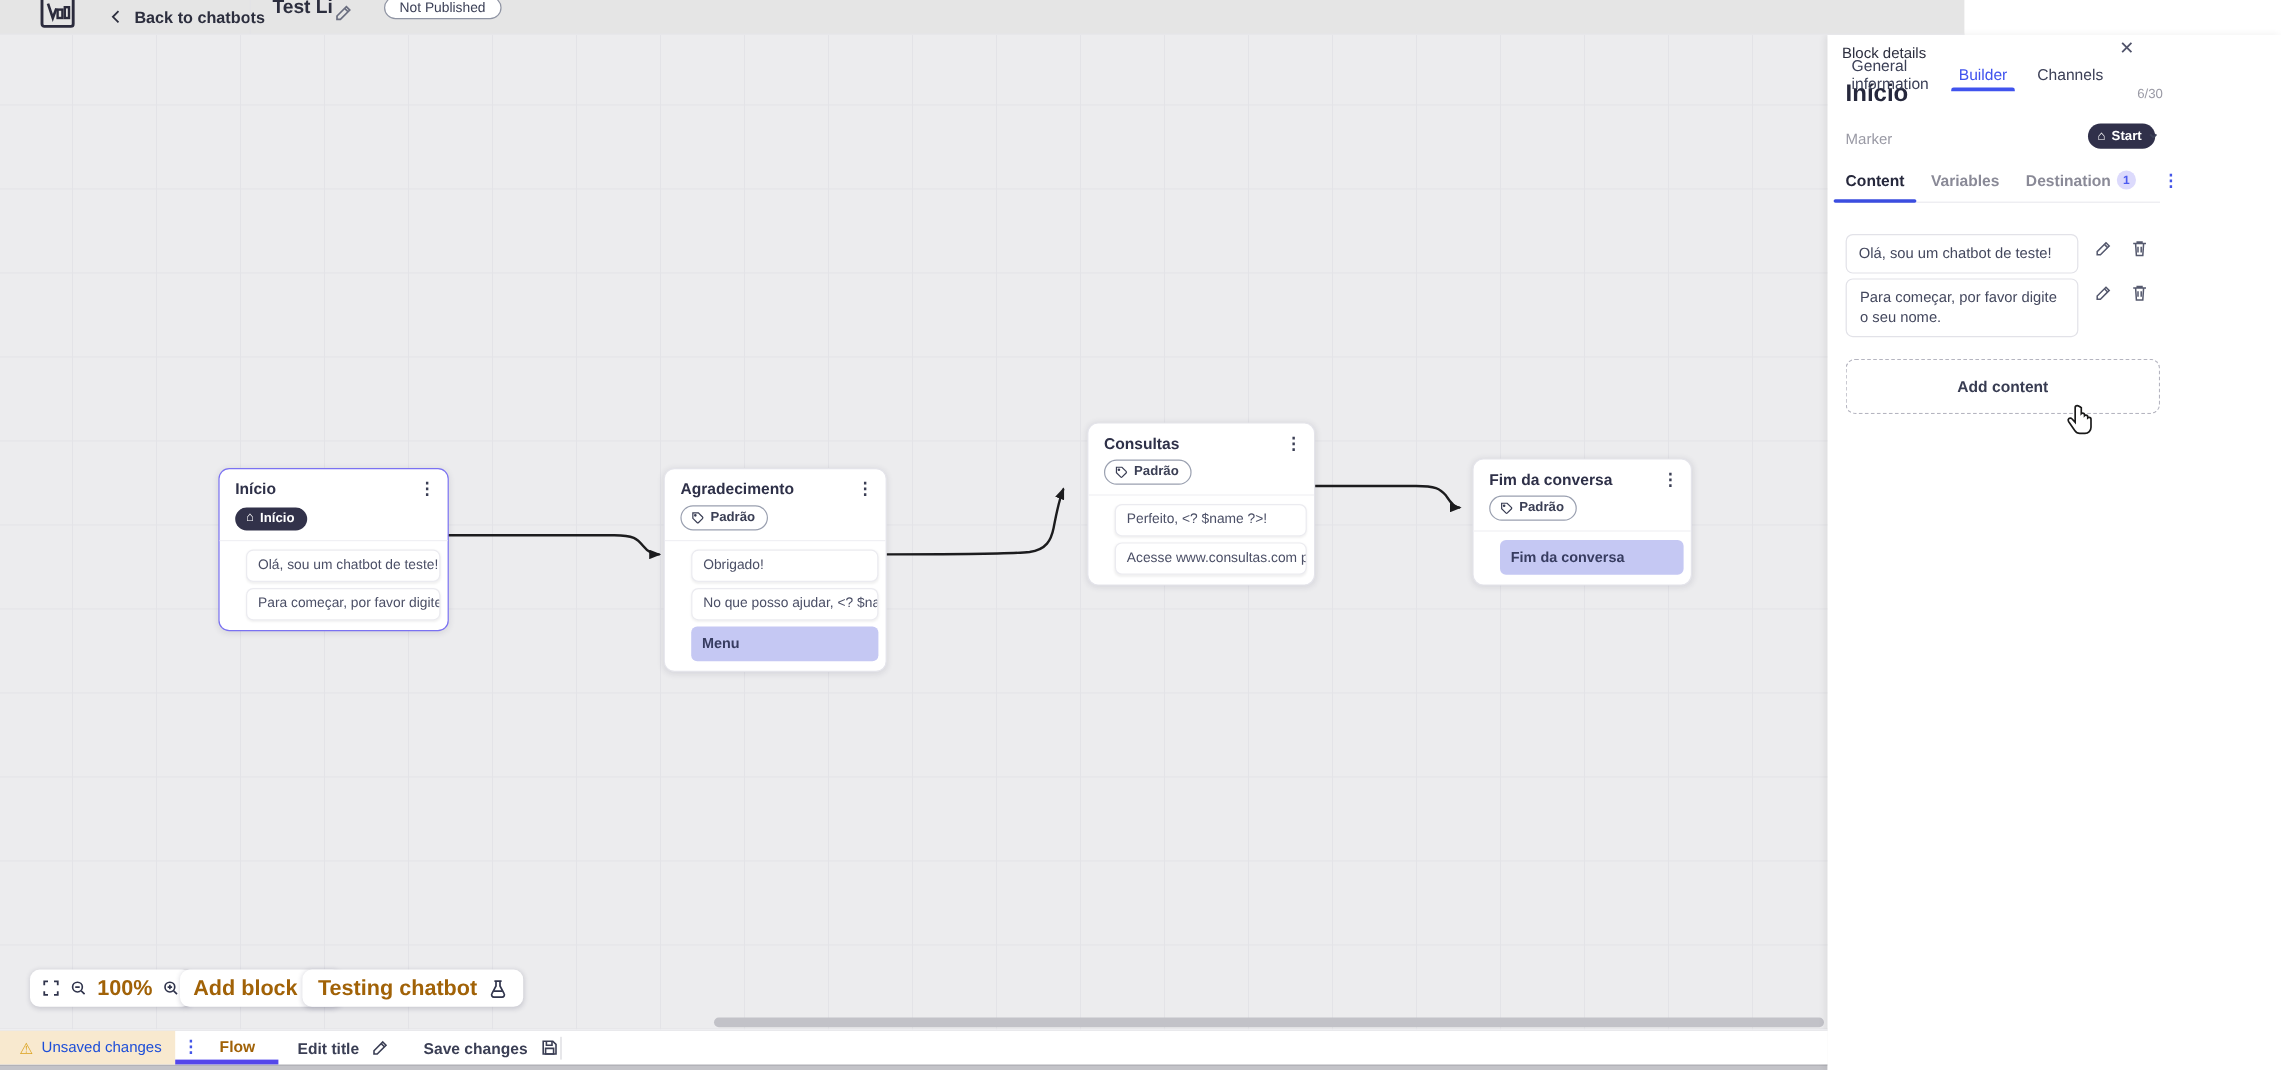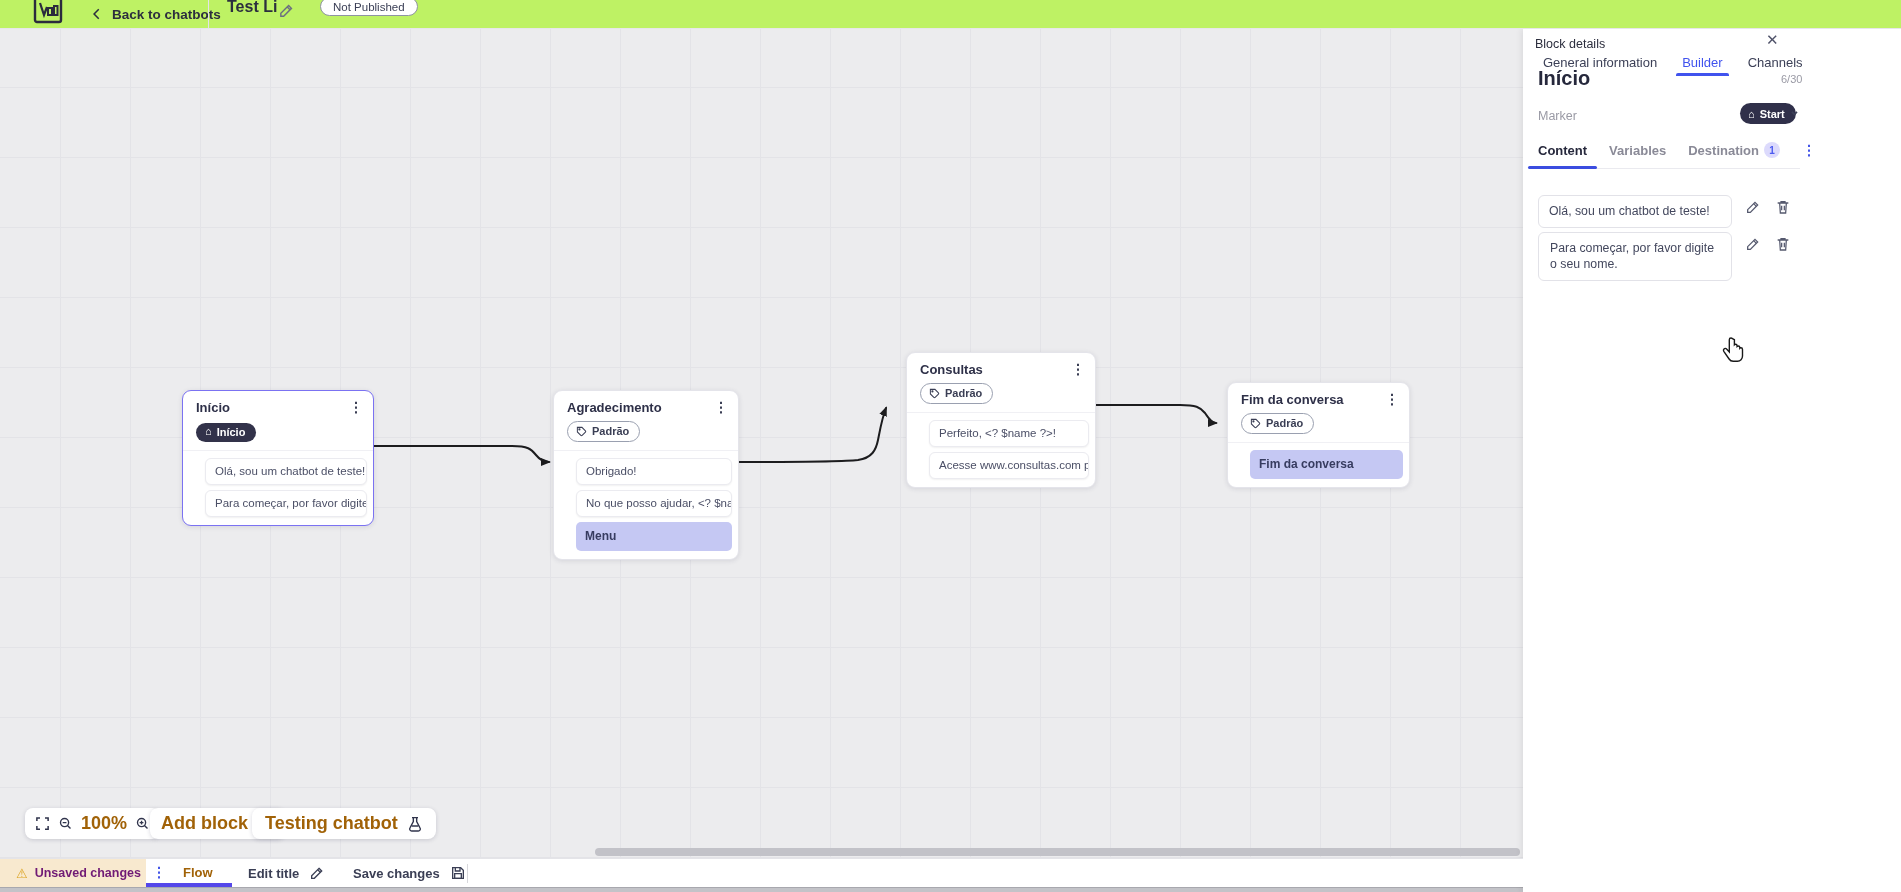--- a/index.html
+++ b/index.html
@@ -1,21 +1,21 @@
 <!DOCTYPE html>
 <html><head>
 <meta charset="utf-8">
 <style>
   * { margin:0; padding:0; box-sizing:border-box; }
   html,body { background:#fff; }
   body { font-family:"Liberation Sans", sans-serif; color:#2e3048; }
   #app { position:relative; width:1901px; height:892px; overflow:hidden; background:#fff; }
 
   
-  .topbar { position:absolute; left:0; top:0; width:1901px; height:29px; background:#bef264;
+  .topbar { position:absolute; left:0; top:0; width:1637px; height:29px; background:#e5e5e5;
             border-bottom:1px solid #e7e7ea; z-index:30; }
   .logo { position:absolute; left:32px; top:-7px; width:32px; height:32px; }
   .back-btn { position:absolute; left:90px; top:0; height:28px; display:flex; align-items:center; gap:8px;
               background:none; border:none; cursor:pointer; font-family:inherit; }
   .back-chev svg { display:block; }
   .back-label { font-size:13.5px; font-weight:700; color:#2c2e3e; }
   .vdiv { position:absolute; left:208px; top:0; width:1px; height:28px; background:#e3e3e7; }
   .bot-title { position:absolute; left:227px; top:-2px; font-size:16px; font-weight:700; color:#2c2e3e; }
   .edit-ic { position:absolute; left:278px; top:2px; }
   .status-pill { position:absolute; left:320px; top:-3px; height:19px; padding:0 12px; display:flex; align-items:center;
@@ -98,21 +98,21 @@
   .add-content { position:absolute; left:15px; top:270px; width:262px; height:46px; border:1.5px dashed #b5b5c0;
                  border-radius:8px; background:#fff; display:flex; align-items:center; justify-content:center;
                  font-size:13px; font-weight:700; color:#383c52; cursor:pointer; font-family:inherit; }
 
   
   .bottombar { position:absolute; left:0; top:858px; width:1523px; height:29px; background:#fff;
                border-top:1px solid #e4e4e8; z-index:25; }
   .unsaved { position:absolute; left:0; top:0; width:146px; height:28px; background:#f8e9cf;
              display:flex; align-items:center; gap:7px; padding-left:16px; }
   .warn-g { color:#dba321; font-size:13px; line-height:1; }
-  .unsaved-label { font-size:12.5px; font-weight:700; color:#701a75; }
+  .unsaved-label { font-size:12.5px; font-weight:400; color:#1d4ed8; }
   .bb-kebab { position:absolute; left:152px; top:6px; }
   .flow-tab { position:absolute; left:183px; top:6px; font-size:13px; font-weight:700; color:#a16207; cursor:pointer; }
   .flow-underline { position:absolute; left:146px; top:24px; width:86px; height:4px; background:#5447ea; }
   .edit-title-btn { position:absolute; left:248px; top:0; height:28px; display:flex; align-items:center; gap:10px;
                     background:none; border:none; cursor:pointer; font-family:inherit; }
   .save-btn { position:absolute; left:353px; top:0; height:28px; display:flex; align-items:center; gap:10px;
               background:none; border:none; cursor:pointer; font-family:Liberation Sans, sans-serif; }
   .bb-label { font-size:13px; font-weight:700; color:#3a3e54; }
   .bb-vdiv { position:absolute; left:467px; top:5px; width:1px; height:19px; background:#d8d8dc; }
   .base-strip { position:absolute; left:0; top:887px; width:1523px; height:5px; background:#c3c3c8;
@@ -348,20 +348,21 @@
           <path d="M15 5l4 4L8 20H4v-4L15 5z"></path>
           <path d="M13 7l4 4"></path>
         </svg>
     </span>
     <span class="row-ic" style="left:252px; top:207px;">
       <svg class="icn" width="16" height="16" viewBox="0 0 24 24" fill="none" stroke="#55596e" stroke-width="1.9">
           <path d="M4 6h16M9 6V4h6v2M7 6l1 15h8l1-15M10 10v7M14 10v7"></path>
         </svg>
     </span>
 
+    <button class="add-content">Add content</button>
   </aside>
 
   <footer class="bottombar">
     <div class="unsaved">
       <span class="warn-g">⚠</span>
       <span class="unsaved-label">Unsaved changes</span>
     </div>
     <span class="kebab kebab-blue bb-kebab">⋮</span>
     <span class="flow-tab">Flow</span>
     <div class="flow-underline"></div>

